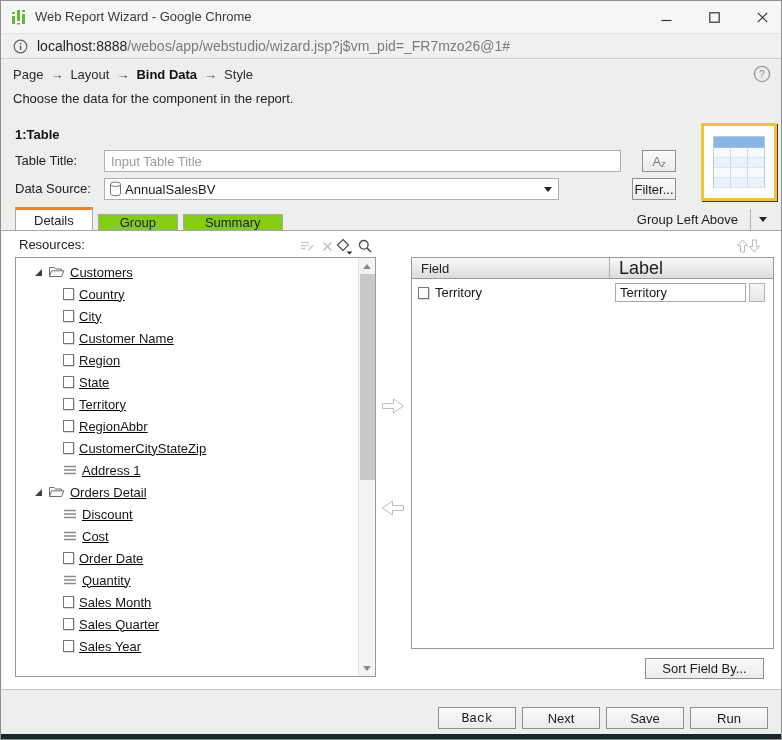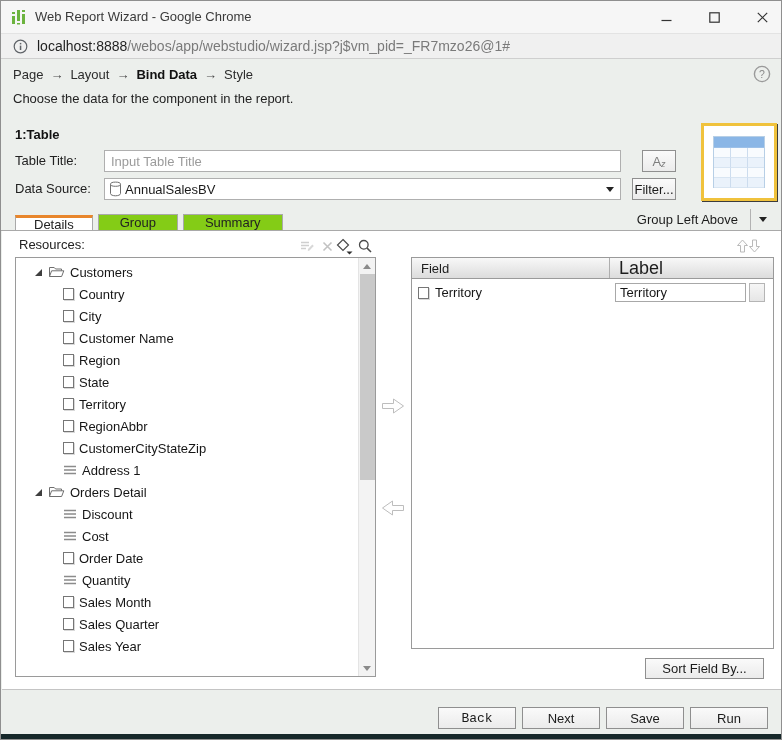--- a/index.html
+++ b/index.html
@@ -25,21 +25,21 @@
   .crumb-sep{color:#4a4a4a;font-size:13px;}
   .crumb-active{font-weight:bold;color:#111;}
   .help-icon{position:absolute;left:752px;top:64px;width:18px;height:18px;}
   .description{position:absolute;left:12px;top:90px;font-size:13px;color:#222;}
   .section-title{position:absolute;left:14px;top:126px;font-size:13px;font-weight:bold;color:#111;}
   .form-label{position:absolute;font-size:13px;color:#222;}
   .lbl-title{left:14px;top:152px;} .lbl-source{left:14px;top:180px;}
   .text-input{position:absolute;left:103px;top:149px;width:517px;height:22px;border:1px solid #afafaf;background:#fff;
     font-family:"Liberation Sans",sans-serif;font-size:13px;color:#222;padding:0 6px;}
   .text-input::placeholder{color:#9b9b9b;}
-  .combo{position:absolute;left:103px;top:177px;width:517px;height:22px;border:1px solid #afafaf;background:#fff;display:flex;align-items:center;cursor:default;}
+  .combo{position:absolute;left:103px;top:177px;width:455px;height:22px;border:1px solid #afafaf;background:#fff;display:flex;align-items:center;cursor:default;}
   .combo .dsicon{margin-left:4px;display:inline-flex;}
   .combo .val{margin-left:3px;font-size:13px;color:#1b1b1b;flex:1;}
   .caret{width:0;height:0;border-left:4px solid transparent;border-right:4px solid transparent;border-top:5px solid #222;}
   .combo .caret{margin-right:6px;}
   .btn{background:linear-gradient(#fafafa,#ebebeb);border:1px solid #8f8f8f;font-size:13px;color:#1b1b1b;
     text-align:center;display:flex;align-items:center;justify-content:center;cursor:default;}
   .az-btn{position:absolute;left:641px;top:149px;width:34px;height:22px;color:#7d7d7d;font-size:13px;}
   .az-btn .sub{font-size:9px;margin-top:5px;font-style:italic;}
   .filter-btn{position:absolute;left:631px;top:177px;width:44px;height:22px;}
   
@@ -48,35 +48,35 @@
   .mini-th{height:11px;background:#8ab6e6;border-bottom:1px solid #9cc0e8;}
   .mini-row{height:10px;display:flex;}
   .mini-row:nth-child(odd){background:#eaf2fb;} .mini-row:nth-child(even){background:#f8fbfe;}
   .mini-cell{flex:1;border-right:1px solid #ccdcee;border-bottom:1px solid #d8e5f2;}
   .mini-cell:last-child{border-right:none;}
   
   .tabline{position:absolute;left:0;top:229px;width:782px;height:1px;background:#a9a9a9;}
   .tab-strip{position:absolute;left:14px;top:206px;height:24px;display:flex;align-items:flex-end;z-index:5;}
   .tab{height:17px;padding:0 21px;background:#84cc16;border:1px solid #a9a9a9;font-size:13px;color:#222;
     display:flex;align-items:center;margin-right:5px;cursor:default;}
-  .tab-active{height:16px;background:#fff;border-top:3px solid #e8862c;box-shadow:0 1px 0 #fff;padding:0 18px;}
+  .tab-active{height:24px;background:#fff;border-top:3px solid #e8862c;box-shadow:0 1px 0 #fff;padding:0 18px;}
   .group-mode{position:absolute;top:207px;right:8px;height:23px;display:flex;align-items:center;z-index:5;cursor:default;}
   .group-mode .gm-label{font-size:13px;color:#1b1b1b;margin-right:12px;}
   .gm-sep{width:1px;height:21px;background:#b2b2b2;margin-right:8px;}
   .group-mode .caret{margin-right:6px;}
   
   .panel{position:absolute;left:1px;top:230px;width:780px;height:459px;background:#fff;border-bottom:1px solid #c4c4c4;}
   .resources-label{position:absolute;left:17px;top:6px;font-size:13px;color:#222;}
   .rtool{position:absolute;top:7px;display:flex;align-items:center;justify-content:center;width:18px;height:16px;cursor:default;}
   .rt-edit{left:296px}.rt-del{left:316px}.rt-diamond{left:334px}.rt-search{left:354px}
   .updown{position:absolute;top:8px;cursor:default;}
   .ud-up{left:735px}.ud-down{left:747px}
   
   .tree-panel{position:absolute;left:13px;top:26px;width:361px;height:420px;border:1px solid #9a9a9a;background:#fff;}
-  .tree-view{position:absolute;left:0;top:0;right:17px;bottom:0;overflow:hidden;padding-top:3px;}
+  .tree-view{position:absolute;left:0;top:0;right:17px;bottom:0;overflow:hidden;padding-top:3px;text-decoration:underline;}
   .tree-row{display:flex;align-items:center;height:22px;column-gap:5px;font-size:13px;color:#161616;cursor:default;white-space:nowrap;}
   .tree-folder{margin-left:18px;} .tree-child{margin-left:47px;}
   .expander{display:inline-flex;width:9px;}
   .ticon{display:inline-flex;}
   .boxicon{display:inline-block;width:11px;height:12px;border:1px solid #767676;background:#fff;box-shadow:1px 1px 0 rgba(0,0,0,0.15);}
   .vscroll{position:absolute;top:0;right:0;bottom:0;width:17px;background:#f3f3f3;border-left:1px solid #e4e4e4;}
   .vs-btn{position:absolute;left:0;width:16px;height:16px;display:flex;align-items:center;justify-content:center;cursor:default;}
   .vs-up{top:0}.vs-down{bottom:0}
   .tri-up{width:0;height:0;border-left:4px solid transparent;border-right:4px solid transparent;border-bottom:5px solid #8a8a8a;}
   .tri-down{width:0;height:0;border-left:4px solid transparent;border-right:4px solid transparent;border-top:5px solid #8a8a8a;}

